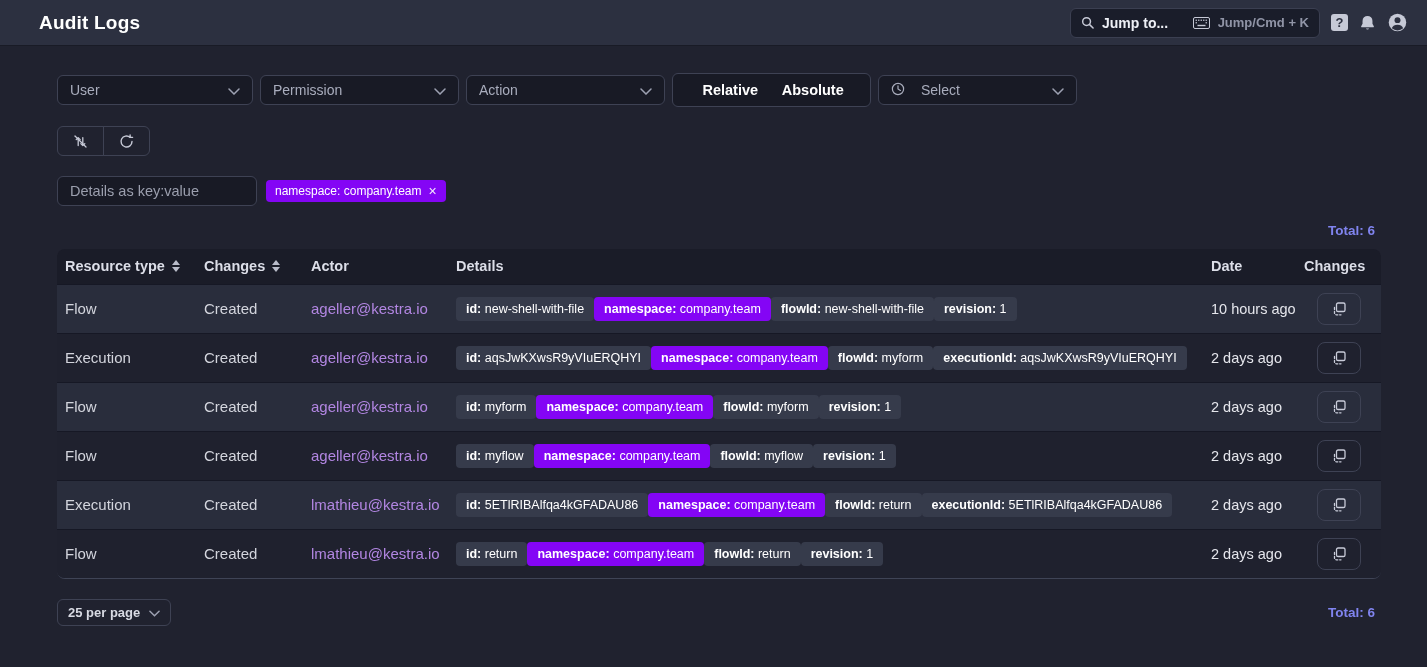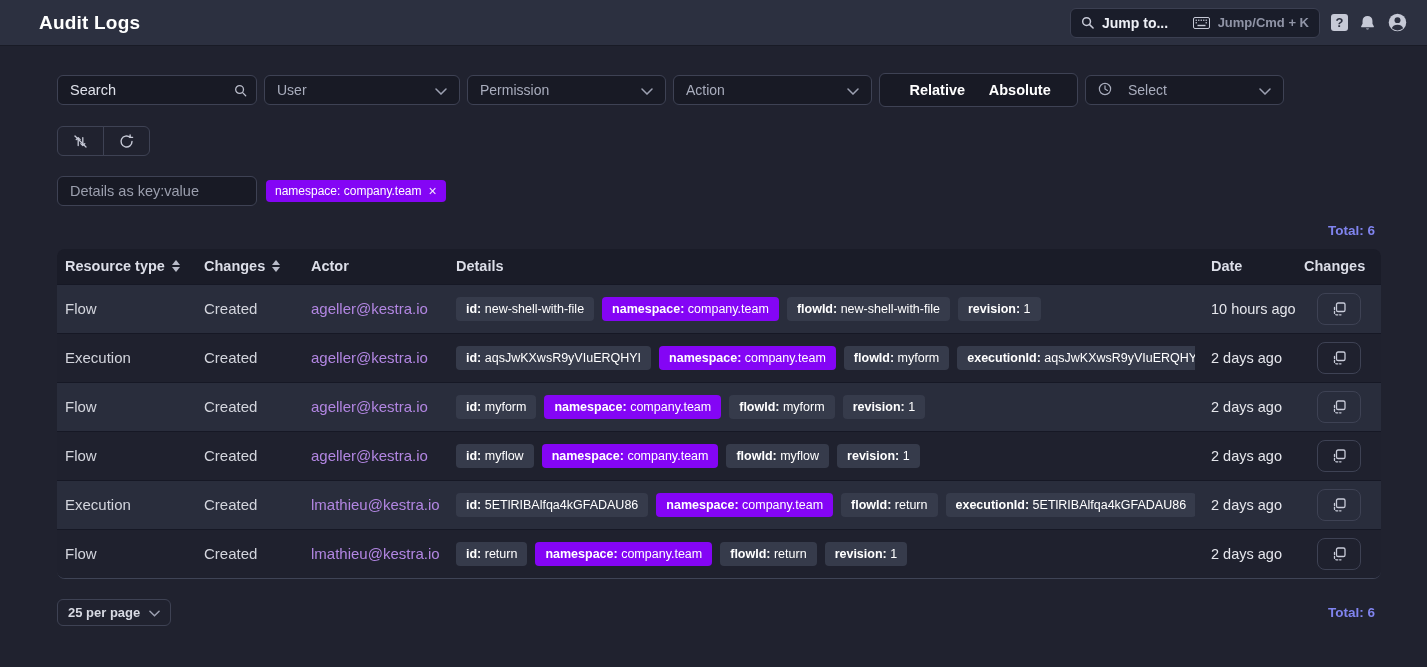--- a/index.html
+++ b/index.html
@@ -98,21 +98,21 @@
   thead th .hwrap { display: inline-flex; align-items: center; }
   .sort { display: inline-flex; flex-direction: column; gap: 2px; margin-left: 7px; }
   .sort i { display: block; width: 0; height: 0; border-left: 4px solid transparent; border-right: 4px solid transparent; }
   .sort .up { border-bottom: 5px solid #b9bcca; }
   .sort .down { border-top: 5px solid #b9bcca; }
   tbody tr { height: 49px; border-top: 1px solid #161825; }
   tbody tr:nth-child(odd) { background: #292d3c; }
   tbody tr:nth-child(even) { background: #1f212e; }
   tbody td { padding: 0 8px; font-size: 15px; color: #d3d5dd; white-space: nowrap; overflow: hidden; }
   td a.actor { color: var(--link-purple); text-decoration: none; cursor: pointer; }
-  .badges { display: flex; align-items: center; gap: 8px; overflow: hidden; }
+  .badges { display: flex; align-items: center; overflow: hidden; }
   .badge {
     background: #363b4b; color: #ffffff; font-size: 12.5px; padding: 5px 10px;
     border-radius: 4px; white-space: nowrap; flex: none;
   }
   .badge strong { font-weight: 700; }
   .badge.purple { background: var(--accent-purple); }
   td.date { color: #e5e6ec; font-size: 14.5px; }
   td.chg { text-align: center; overflow: visible; }
   .diff-btn {
     width: 44px; height: 32px; background: transparent; border: 1px solid #3e4254; border-radius: 8px;
@@ -176,29 +176,20 @@
             <path d="M5.5 18.6c.9-2.6 3.6-3.9 6.5-3.9s5.6 1.3 6.5 3.9a10 10 0 0 1-13 0z" fill="#2c3040"></path>
           </svg>
       </span>
     </button>
   </div>
 </header>
 
 <main class="content">
 
   <div class="row filters">
-    <div class="search-wrap">
-      <input type="text" placeholder="Search" style="">
-      <span class="mag">
-        <svg width="13" height="13" viewBox="0 0 14 14" fill="none" stroke="currentColor" stroke-width="1.4" stroke-linecap="round">
-            <circle cx="6" cy="6" r="4.2"></circle>
-            <line x1="9.3" y1="9.3" x2="12.6" y2="12.6"></line>
-          </svg>
-      </span>
-    </div>
     <div class="ctl select sel-user">
       <span>User</span>
       <span class="chev"><svg width="12" height="7" viewBox="0 0 12 7" fill="none" stroke="currentColor" stroke-width="1.5" stroke-linecap="round">
             <polyline points="1,1 6,6 11,1"></polyline>
           </svg></span>
     </div>
     <div class="ctl select sel-permission">
       <span>Permission</span>
       <span class="chev"><svg width="12" height="7" viewBox="0 0 12 7" fill="none" stroke="currentColor" stroke-width="1.5" stroke-linecap="round">
             <polyline points="1,1 6,6 11,1"></polyline>

